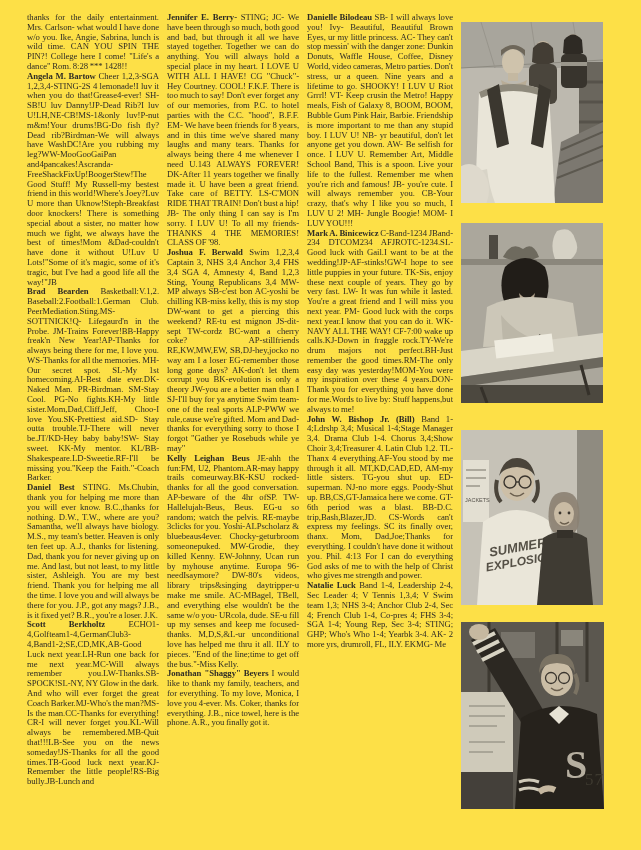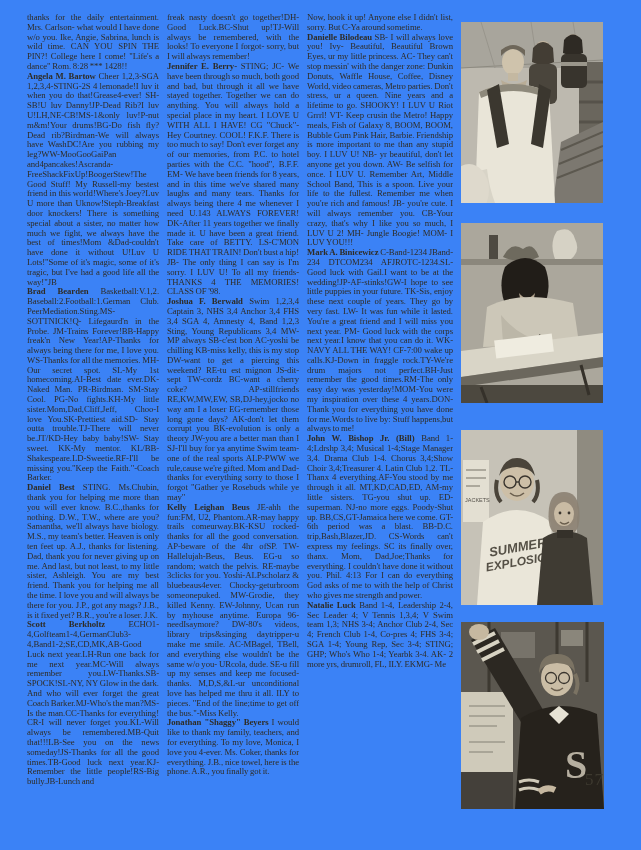--- a/index.html
+++ b/index.html
@@ -1,18 +1,18 @@
 <!DOCTYPE html>
 <html><head>
 <meta charset="utf-8">
 <style>
   html,body{margin:0;padding:0;}
   .page{
     position:relative;width:641px;height:850px;
-    background:#3b82f6;
+    background:#fde047;
     font-family:"Liberation Serif", serif;
     color:#2f2c25;overflow:hidden;
   }
   .col{
     position:absolute;top:13px;
     font-size:8.7px;line-height:9.8px;
     text-align:justify;letter-spacing:-0.05px;
     overflow:hidden;
   }
   .col p{margin:0;word-spacing:-0.4px;}
@@ -37,28 +37,26 @@
 <div class="page">
 
   <div class="col" id="col1">
       <p>thanks for the daily entertainment. Mrs. Carlson- what would I have done w/o you. Ike, Angie, Sabrina, lunch is wild time. CAN YOU SPIN THE PIN?! College here I come! "Life's a dance" Rom. 8:28 *** 1428!!</p>
       <p><b>Angela M. Bartow </b>Cheer 1,2,3-SGA 1,2,3,4-STING-2S 4 lemonade!I luv it when you do that!Grease4-ever! SH-SB!U luv Danny!JP-Dead Rib?I luv U!LH,NE-CB!MS-1&amp;only luv!P-nut m&amp;m!Your drums!BG-Do fish fly?Dead rib?Birdman-We will always have WashDC!Are you rubbing my leg?WW-MooGooGaiPan and4pancakes!Ascranda-FreeShackFixUp!BoogerStew!The Good Stuff! My Russell-my bestest friend in this world!Where's Joey?Luv U more than Uknow!Steph-Breakfast door knockers! There is something special about a sister, no matter how much we fight, we always have the best of times!Mom &amp;Dad-couldn't have done it without U!Luv U Lots!"Some of it's magic, some of it's tragic, but I've had a good life all the way!"JB</p>
       <p><b>Brad Bearden </b>Basketball:V.1,2. Baseball:2.Football:1.German Club. PeerMediation.Sting.MS-SOTTNICK!Q- Lifegaurd'n in the Probe. JM-Trains Forever!BB-Happy freak'n New Year!AP-Thanks for always being there for me, I love you. WS-Thanks for all the memories. MH-Our secret spot. SL-My 1st homecoming.AI-Best date ever.DK-Naked Man. PR-Birdman. SM-Stay Cool. PG-No fights.KH-My little sister.Mom,Dad,Cliff,Jeff, Choo-I love You.SK-Prettiest aid.SD- Stay outta trouble.TJ-There will never be.JT/KD-Hey baby baby!SW- Stay sweet. KK-My mentor. KL/BB-Shakespeare.LD-Sweetie.RF-I'll be missing you."Keep the Faith."-Coach Barker.</p>
       <p><b>Daniel Best </b>STING. Ms.Chubin, thank you for helping me more than you will ever know. B.C.,thanks for nothing. D.W., T.W., where are you? Samantha, we'll always have biology. M.S., my team's better. Heaven is only ten feet up. A.J., thanks for listening. Dad, thank you for never giving up on me. And last, but not least, to my little sister, Ashleigh. You are my best friend. Thank you for helping me all the time. I love you and will always be there for you. J.P., got any mags? J.B., is it fixed yet? B.R., you're a loser. J.K.</p>
       <p><b>Scott Berkholtz </b>ECHO1-4,Golfteam1-4,GermanClub3-4,Band1-2;SE,CD,MK,AB-Good Luck next year.LH-Run one back for me next year.MC-Will always remember you.LW-Thanks.SB-SPOCK!SL-NY, NY Glow in the dark. And who will ever forget the great Coach Barker.MJ-Who's the man?MS-Is the man.CC-Thanks for everything! CR-I will never forget you.KL-Will always be remembered.MB-Quit that!!!LB-See you on the news someday!JS-Thanks for all the good times.TB-Good luck next year.KJ-Remember the little people!RS-Big bully.JB-Lunch and</p>
     </div>
   <div class="col" id="col2">
-      <p>freak nasty doesn't go together!DH-Good Luck.BC-Shut up!TJ-Will always be remembered, with the looks! To everyone I forgot- sorry, but I will always remember!</p>
       <p><b>Jennifer E. Berry- </b>STING; JC- We have been through so much, both good and bad, but through it all we have stayed together. Together we can do anything. You will always hold a special place in my heart. I LOVE U WITH ALL I HAVE! CG "Chuck"- Hey Courtney. COOL! F.K.F. There is too much to say! Don't ever forget any of our memories, from P.C. to hotel parties with the C.C. "hood", B.F.F. EM- We have been friends for 8 years, and in this time we've shared many laughs and many tears. Thanks for always being there 4 me whenever I need U.143 ALWAYS FOREVER! DK-After 11 years together we finally made it. U have been a great friend. Take care of BETTY. LS-C'MON RIDE THAT TRAIN! Don't bust a hip! JB- The only thing I can say is I'm sorry. I LUV U! To all my friends- THANKS 4 THE MEMORIES! CLASS OF '98.</p>
       <p><b>Joshua F. Berwald </b>Swim 1,2,3,4 Captain 3, NHS 3,4 Anchor 3,4 FHS 3,4 SGA 4, Amnesty 4, Band 1,2,3 Sting, Young Republicans 3,4 MW-MP always SB-c'est bon AC-yoshi be chilling KB-miss kelly, this is my stop DW-want to get a piercing this weekend? RE-tu est mignon JS-dit-sept TW-cordz BC-want a cherry coke? AP-stillfriends RE,KW,MW,EW, SB,DJ-hey,jocko no way am I a loser EG-remember those long gone days? AK-don't let them corrupt you BK-evolution is only a theory JW-you are a better man than I SJ-I'll buy for ya anytime Swim team-one of the real sports ALP-PWW we rule,cause we're gifted. Mom and Dad-thanks for everything sorry to those I forgot "Gather ye Rosebuds while ye may"</p>
       <p><b>Kelly Leighan Beus </b>JE-ahh the fun:FM, U2, Phantom.AR-may happy trails comeurway.BK-KSU rocked-thanks for all the good conversation. AP-beware of the 4hr ofSP. TW-Hallelujah-Beus, Beus. EG-u so random; watch the pelvis. RE-maybe 3clicks for you. Yoshi-ALPscholarz &amp; bluebeaus4ever. Chocky-geturbroom someonepuked. MW-Grodie, they killed Kenny. EW-Johnny, Ucan run by myhouse anytime. Europa 96- needIsaymore? DW-80's videos, library trips&amp;singing daytripper-u make me smile. AC-MBagel, TBell, and everything else wouldn't be the same w/o you- URcola, dude. SE-u fill up my senses and keep me focused-thanks. M,D,S,&amp;L-ur unconditional love has helped me thru it all. ILY to pieces. "End of the line;time to get off the bus."-Miss Kelly.</p>
       <p><b>Jonathan "Shaggy" Beyers </b>I would like to thank my family, teachers, and for everything. To my love, Monica, I love you 4-ever. Ms. Coker, thanks for everything. J.B., nice towel, here is the phone. A.R., you finally got it.</p>
     </div>
   <div class="col" id="col3">
-      <p>Now, hook it up! Anyone else I didn't list, sorry. But C-Ya around sometime.</p>
       <p><b>Danielle Bilodeau </b>SB- I will always love you! Ivy- Beautiful, Beautiful Brown Eyes, ur my little princess. AC- They can't stop messin' with the danger zone: Dunkin Donuts, Waffle House, Coffee, Disney World, video cameras, Metro parties. Don't stress, ur a queen. Nine years and a lifetime to go. SHOOKY! I LUV U Riot Grrrl! VT- Keep crusin the Metro! Happy meals, Fish of Galaxy 8, BOOM, BOOM, Bubble Gum Pink Hair, Barbie. Friendship is more important to me than any stupid boy. I LUV U! NB- yr beautiful, don't let anyone get you down. AW- Be selfish for once. I LUV U. Remember Art, Middle School Band, This is a spoon. Live your life to the fullest. Remember me when you're rich and famous! JB- you're cute. I will always remember you. CB-Your crazy, that's why I like you so much, I LUV U 2! MH- Jungle Boogie! MOM- I LUV YOU!!!</p>
       <p><b>Mark A. Binicewicz </b>C-Band-1234 JBand-234 DTCOM234 AFJROTC-1234.SL-Good luck with Gail.I want to be at the wedding!JP-AF-stinks!GW-I hope to see little puppies in your future. TK-Sis, enjoy these next couple of years. They go by very fast. LW- It was fun while it lasted. You're a great friend and I will miss you next year. PM- Good luck with the corps next year.I know that you can do it. WK-NAVY ALL THE WAY! CF-7:00 wake up calls.KJ-Down in fraggle rock.TY-We're drum majors not perfect.BH-Just remember the good times.RM-The only easy day was yesterday!MOM-You were my inspiration over these 4 years.DON- Thank you for everything you have done for me.Words to live by: Stuff happens,but always to me!</p>
       <p><b>John W. Bishop Jr. (Bill) </b>Band 1-4;Ldrshp 3,4; Musical 1-4;Stage Manager 3,4. Drama Club 1-4. Chorus 3,4;Show Choir 3,4;Treasurer 4. Latin Club 1,2. TL-Thanx 4 everything.AF-You stood by me through it all. MT,KD,CAD,ED, AM-my little sisters. TG-you shut up. ED-superman. NJ-no more eggs. Poody-Shut up. BB,CS,GT-Jamaica here we come. GT-6th period was a blast. BB-D.C. trip,Bash,Blazer,JD. CS-Words can't express my feelings. SC its finally over, thanx. Mom, Dad,Joe;Thanks for everything. I couldn't have done it without you. Phil. 4:13 For I can do everything God asks of me to with the help of Christ who gives me strength and power.</p>
       <p><b>Natalie Luck </b>Band 1-4, Leadership 2-4, Sec Leader 4; V Tennis 1,3,4; V Swim team 1,3; NHS 3-4; Anchor Club 2-4, Sec 4; French Club 1-4, Co-pres 4; FHS 3-4; SGA 1-4; Young Rep, Sec 3-4; STING; GHP; Who's Who 1-4; Yearbk 3-4. AK- 2 more yrs, drumroll, FL, ILY. EKMG- Me</p>
     </div>
 
   <figure class="photo" id="photo1" style="margin:0">
     <svg width="142" height="181" viewBox="0 0 142 181">
       <rect width="142" height="181" fill="#bdb9af"></rect>
       <rect width="142" height="46" fill="#a8a59c"></rect>

